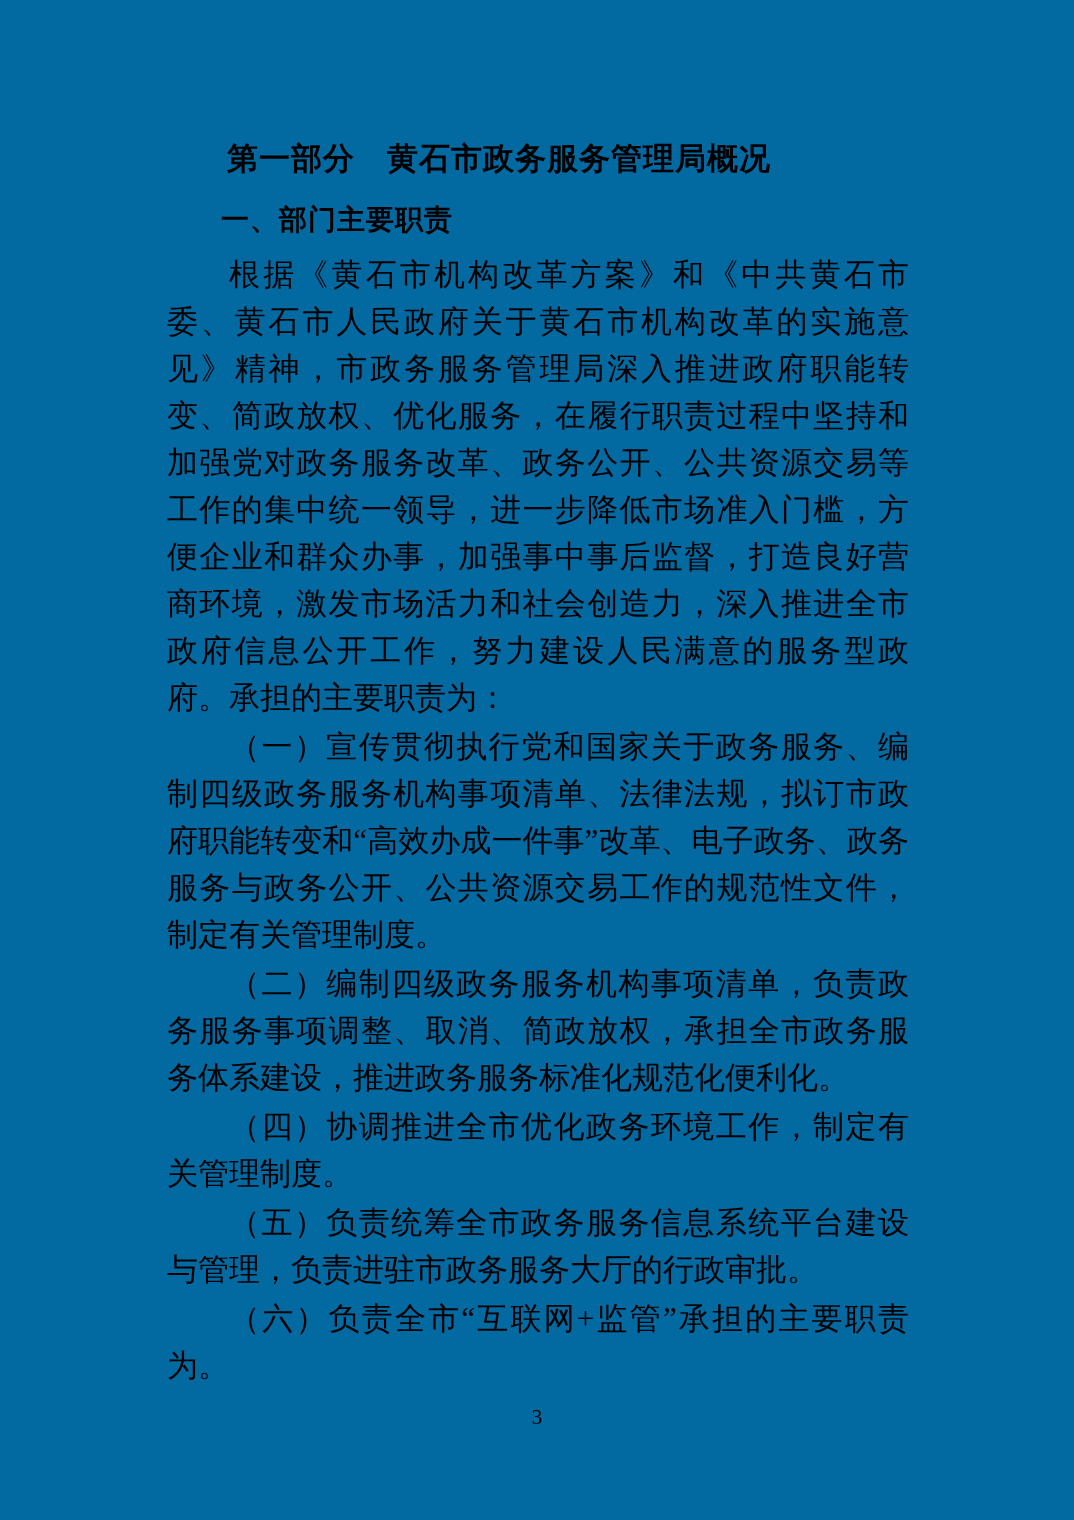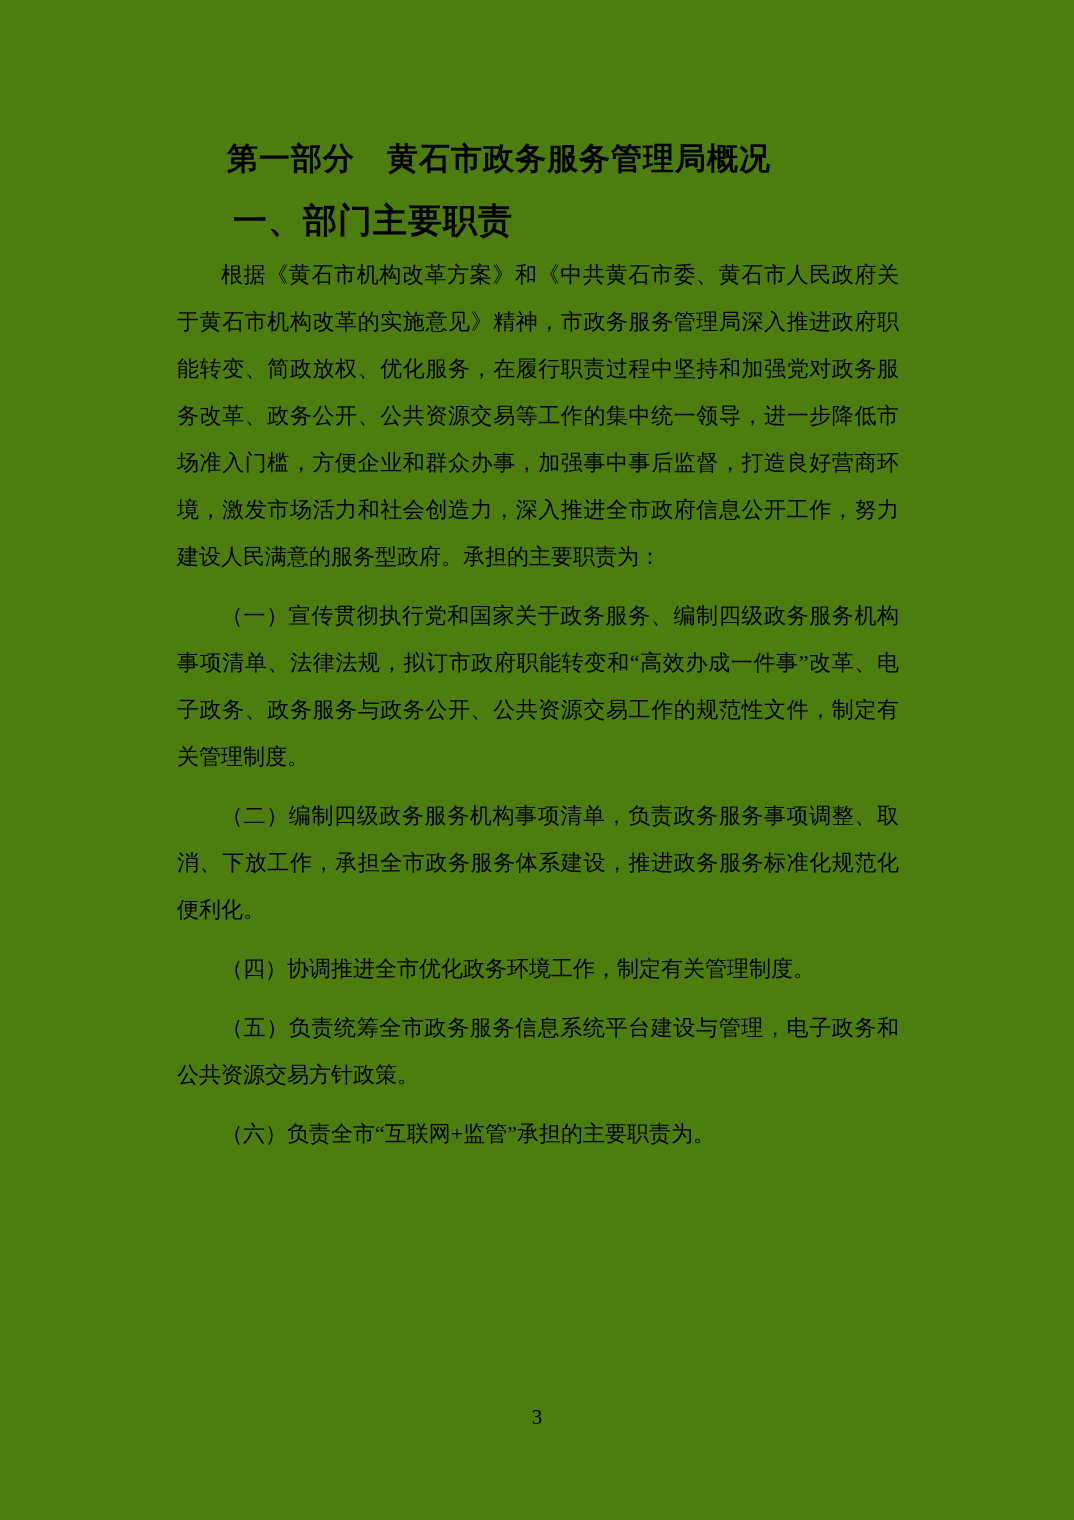--- a/index.html
+++ b/index.html
@@ -4,21 +4,21 @@
 <style>
   html, body {
     margin: 0;
     padding: 0;
     background: #ffffff;
   }
   .page {
     position: relative;
     width: 1074px;
     height: 1520px;
-    background: #4d7c0f;
+    background: #0369a1;
     overflow: hidden;
     color: #000000;
   }
   .content {
     position: absolute;
     left: 165px;
     top: 0;
     width: 746px;
     padding-top: 140px;
   }
@@ -29,30 +29,30 @@
     font-size: 31px;
     line-height: 38px;
     text-indent: 2em;
     letter-spacing: 1px;
     white-space: nowrap;
   }
   .section-heading {
     margin: 23px 0 0 0;
     font-family: "Liberation Sans", "DejaVu Sans", sans-serif;
     font-weight: bold;
-    font-size: 34px;
+    font-size: 28px;
     line-height: 38px;
     text-indent: 2em;
     letter-spacing: 1px;
   }
   .body-text p {
-    margin: 12px;
+    margin: 2px;
     font-family: "Liberation Serif", "DejaVu Serif", serif;
     font-weight: normal;
-    font-size: 22px;
+    font-size: 31px;
     line-height: 47px;
     text-indent: 2em;
     text-align: justify;
     text-justify: inter-character;
     word-break: break-all;
   }
   .body-text {
     margin-top: 12px;
   }
   .page-number {
@@ -70,20 +70,20 @@
 </head>
 <body>
 
 <div class="page">
   <div class="content">
     <h1 class="part-title">第一部分　黄石市政务服务管理局概况</h1>
     <h2 class="section-heading">一、部门主要职责</h2>
     <div class="body-text">
       <p>根据《黄石市机构改革方案》和《中共黄石市委、黄石市人民政府关于黄石市机构改革的实施意见》精神，市政务服务管理局深入推进政府职能转变、简政放权、优化服务，在履行职责过程中坚持和加强党对政务服务改革、政务公开、公共资源交易等工作的集中统一领导，进一步降低市场准入门槛，方便企业和群众办事，加强事中事后监督，打造良好营商环境，激发市场活力和社会创造力，深入推进全市政府信息公开工作，努力建设人民满意的服务型政府。承担的主要职责为：</p>
       <p>（一）宣传贯彻执行党和国家关于政务服务、编制四级政务服务机构事项清单、法律法规，拟订市政府职能转变和“高效办成一件事”改革、电子政务、政务服务与政务公开、公共资源交易工作的规范性文件，制定有关管理制度。</p>
-      <p>（二）编制四级政务服务机构事项清单，负责政务服务事项调整、取消、下放工作，承担全市政务服务体系建设，推进政务服务标准化规范化便利化。</p>
+      <p>（二）编制四级政务服务机构事项清单，负责政务服务事项调整、取消、简政放权，承担全市政务服务体系建设，推进政务服务标准化规范化便利化。</p>
       <p>（四）协调推进全市优化政务环境工作，制定有关管理制度。</p>
-      <p>（五）负责统筹全市政务服务信息系统平台建设与管理，电子政务和公共资源交易方针政策。</p>
+      <p>（五）负责统筹全市政务服务信息系统平台建设与管理，负责进驻市政务服务大厅的行政审批。</p>
       <p>（六）负责全市“互联网+监管”承担的主要职责为。</p>
     </div>
   </div>
   <div class="page-number">3</div>
 </div>
 
 </body></html>

